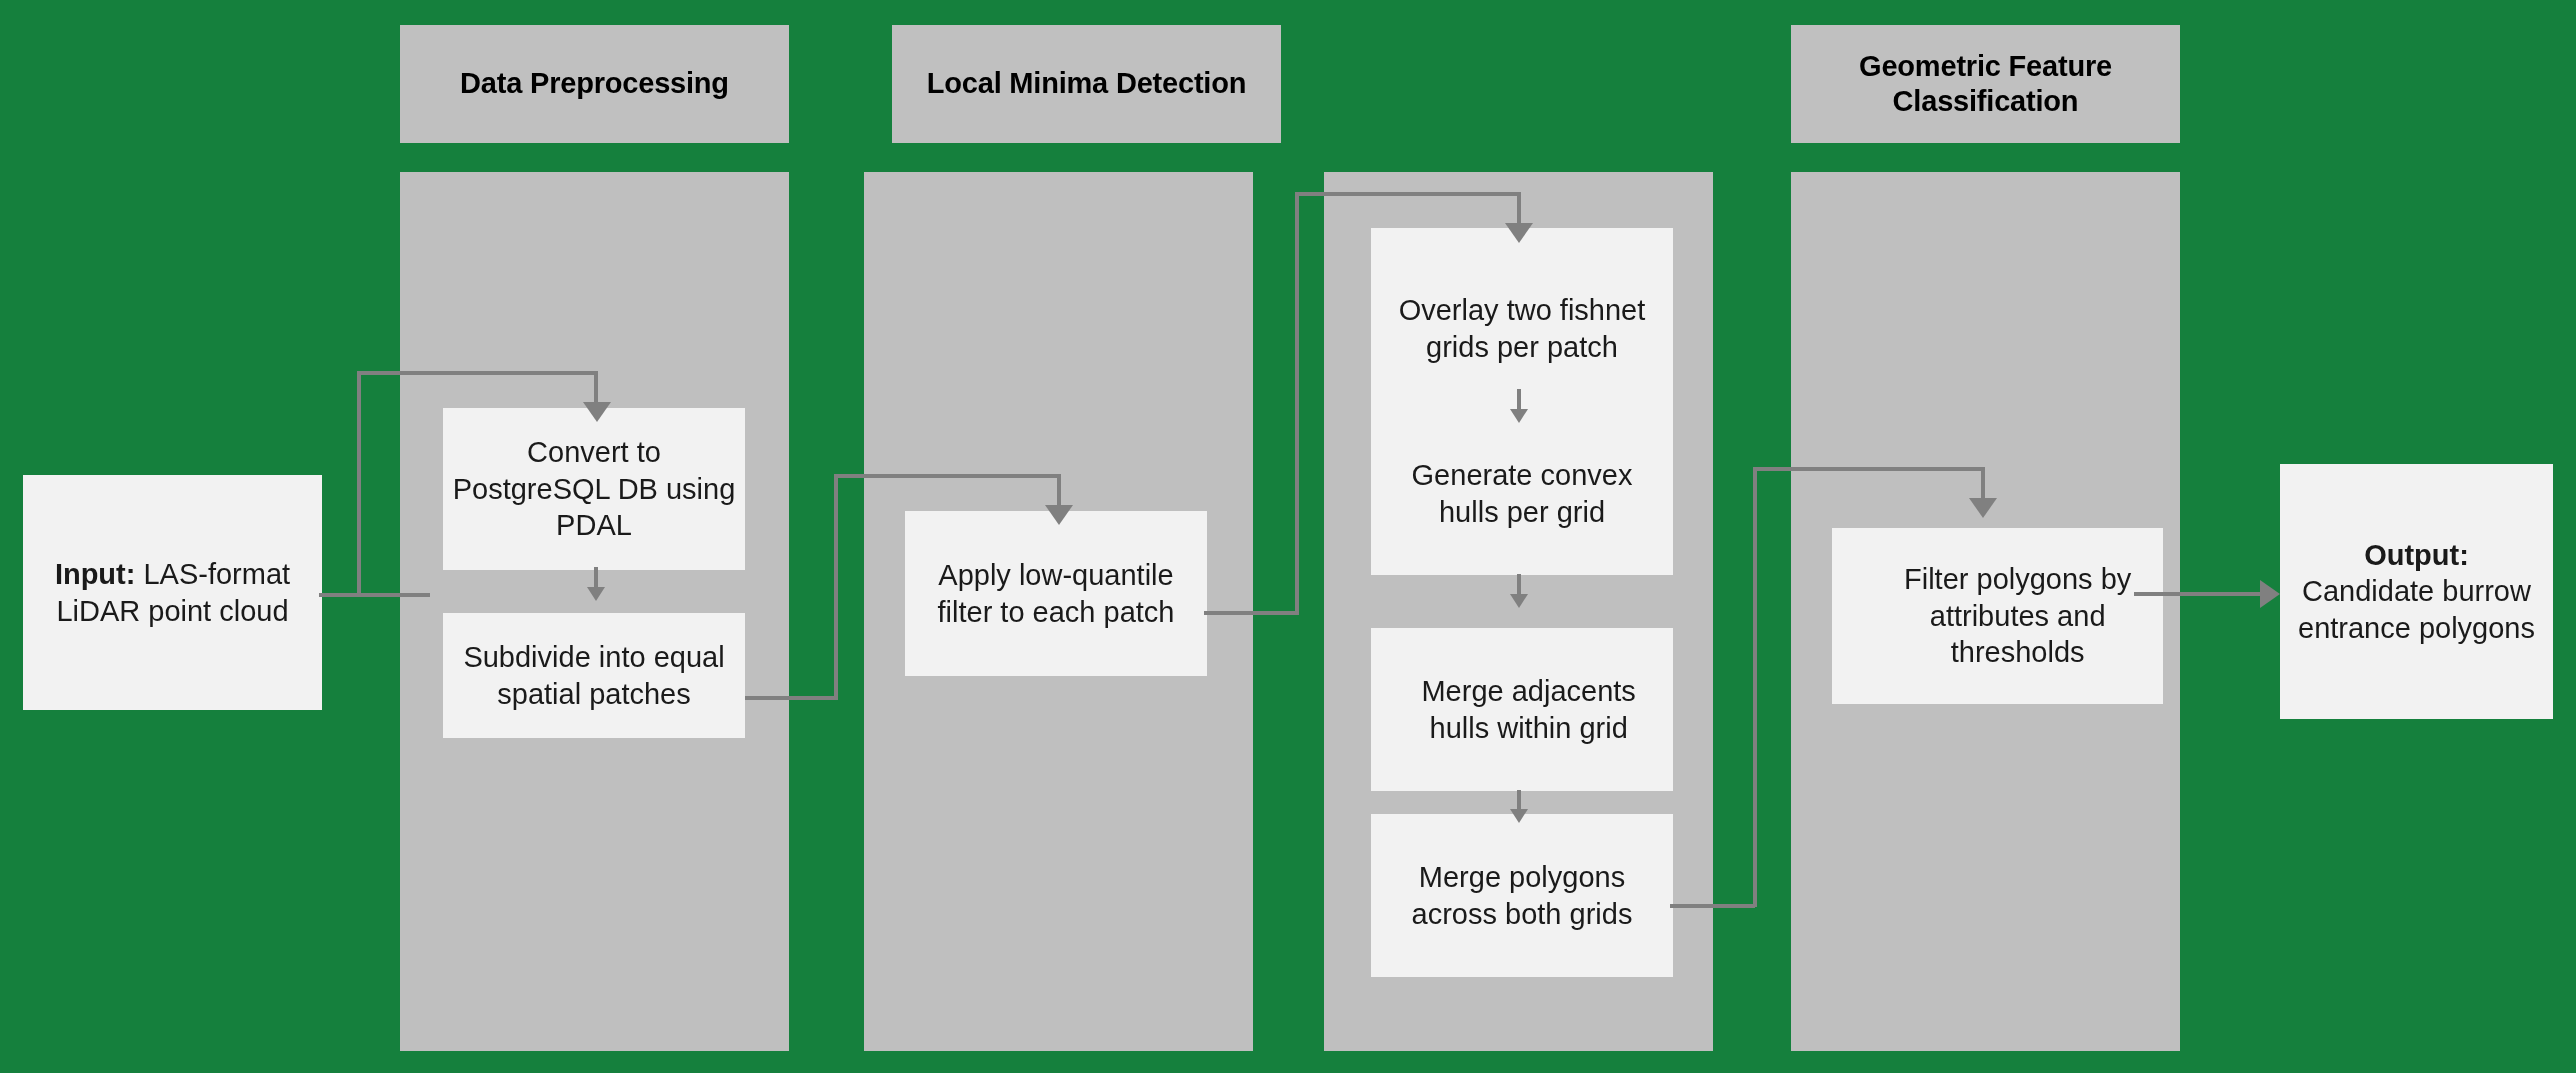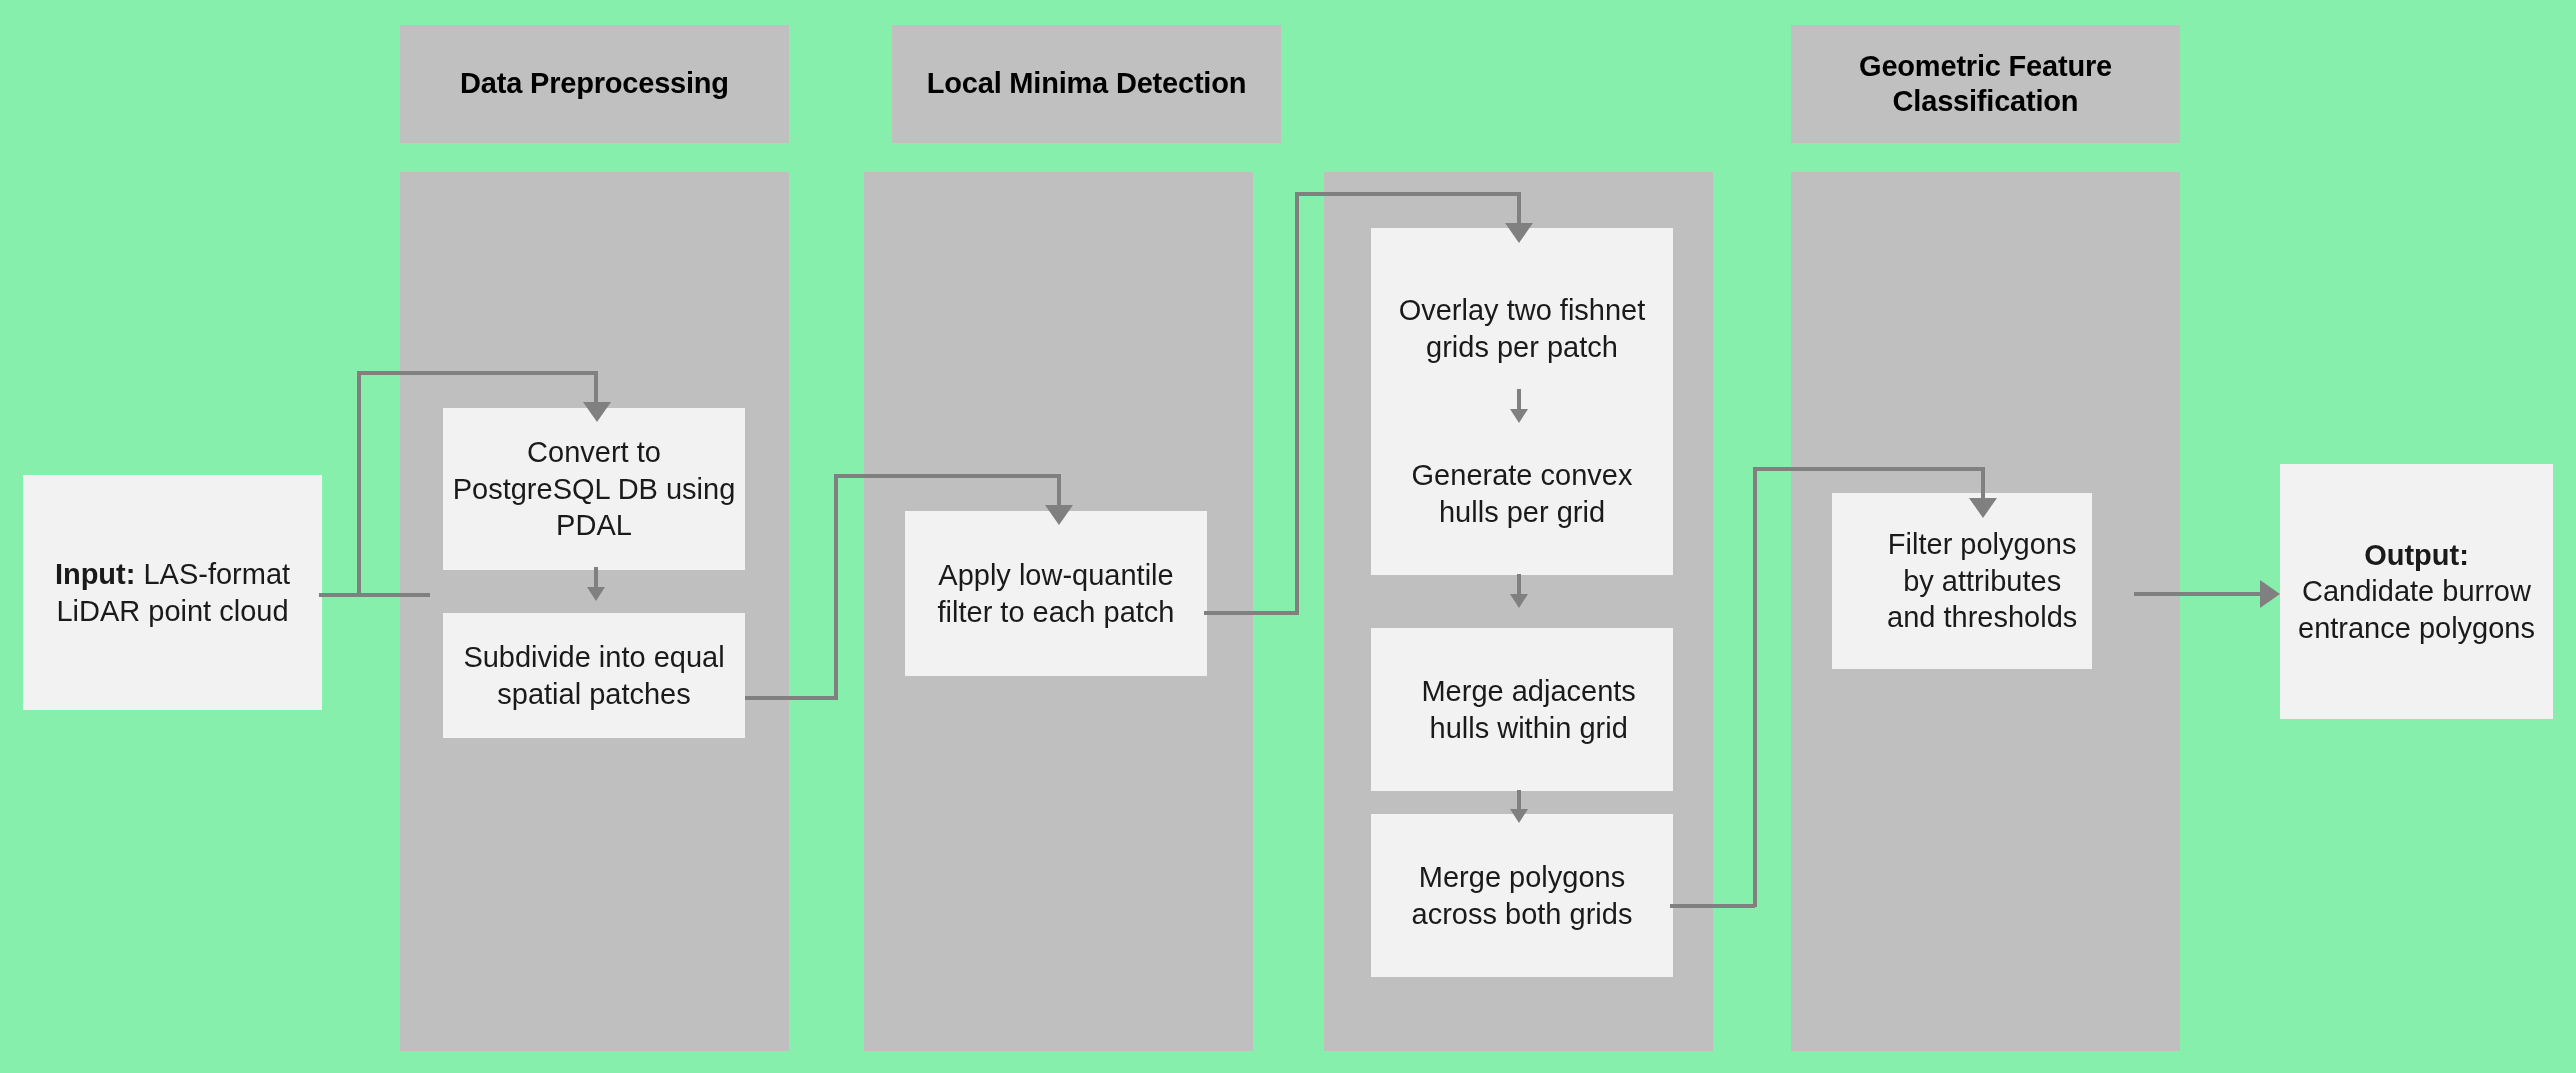--- a/index.html
+++ b/index.html
@@ -8,21 +8,21 @@
     background: #ffffff;
   }
   body {
     font-family: "Liberation Sans", sans-serif;
     -webkit-font-smoothing: antialiased;
   }
   #canvas {
     position: relative;
     width: 2576px;
     height: 1073px;
-    background: #86efac;
+    background: #15803d;
     overflow: hidden;
   }
   
   .lane-header {
     position: absolute;
     background: #c0c0c0;
     color: #000000;
     font-weight: bold;
     font-size: 29px;
     line-height: 1.22;
@@ -171,21 +171,21 @@
   <div class="node" style="left:1371px; top:413px; width:302px; height:162px;">
     <span>Generate convex hulls per grid</span>
   </div>
   <div class="node" style="left:1371px; top:628px; width:302px; height:163px;padding-left:21px;">
     <span>Merge adjacents hulls within grid</span>
   </div>
   <div class="node" style="left:1371px; top:814px; width:302px; height:163px;">
     <span>Merge polygons across both grids</span>
   </div>
 
-  <div class="node" style="left:1832px; top:493px; width:260px; height:176px;padding-left:48px;">
+  <div class="node" style="left:1832px; top:528px; width:331px; height:176px;padding-left:48px;">
     <span>Filter polygons by attributes and thresholds</span>
   </div>
 
   <div class="node terminal" style="left:2280px; top:464px; width:273px; height:255px;">
     <span>
       <b>Output:</b><br><span>Candidate burrow entrance polygons</span>
     </span>
   </div>
 
 </div>

